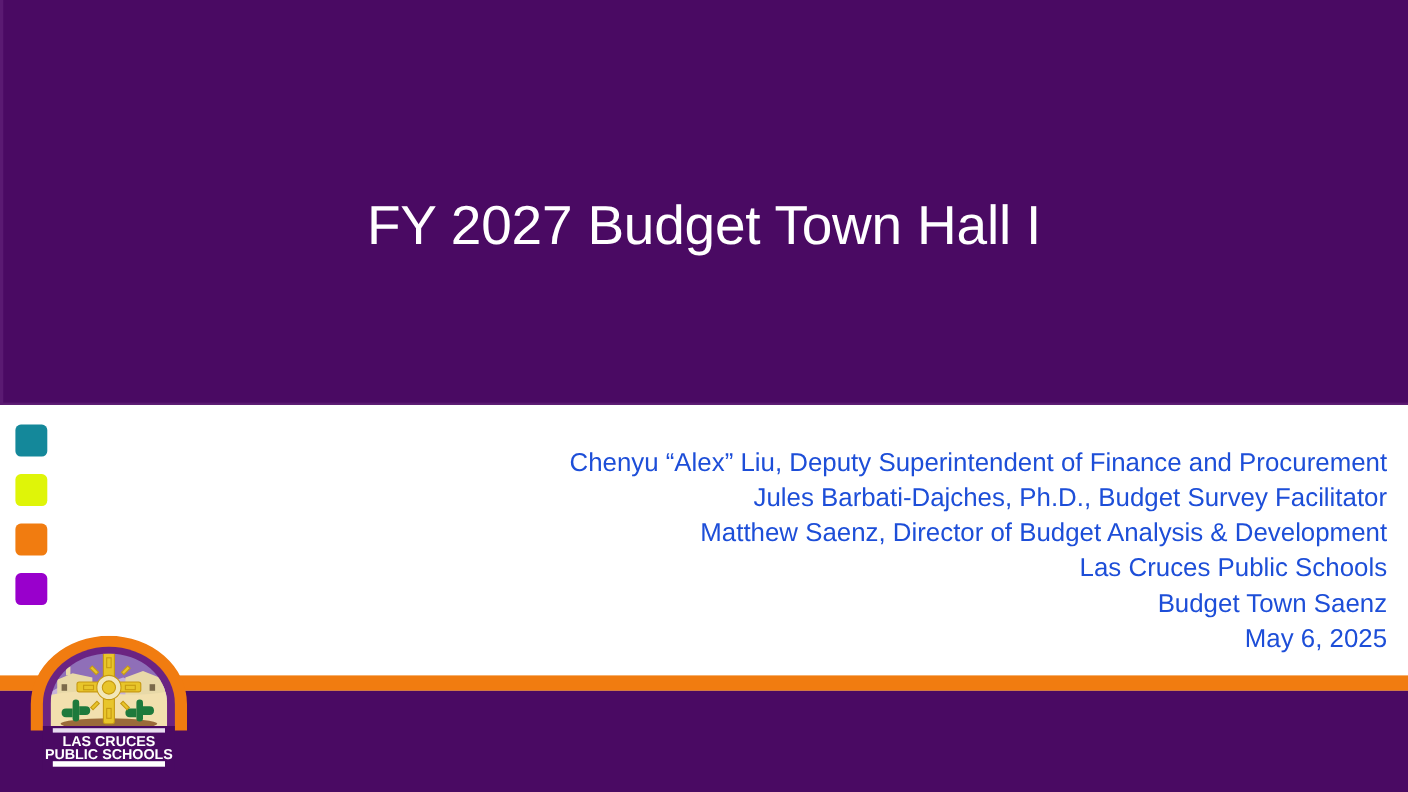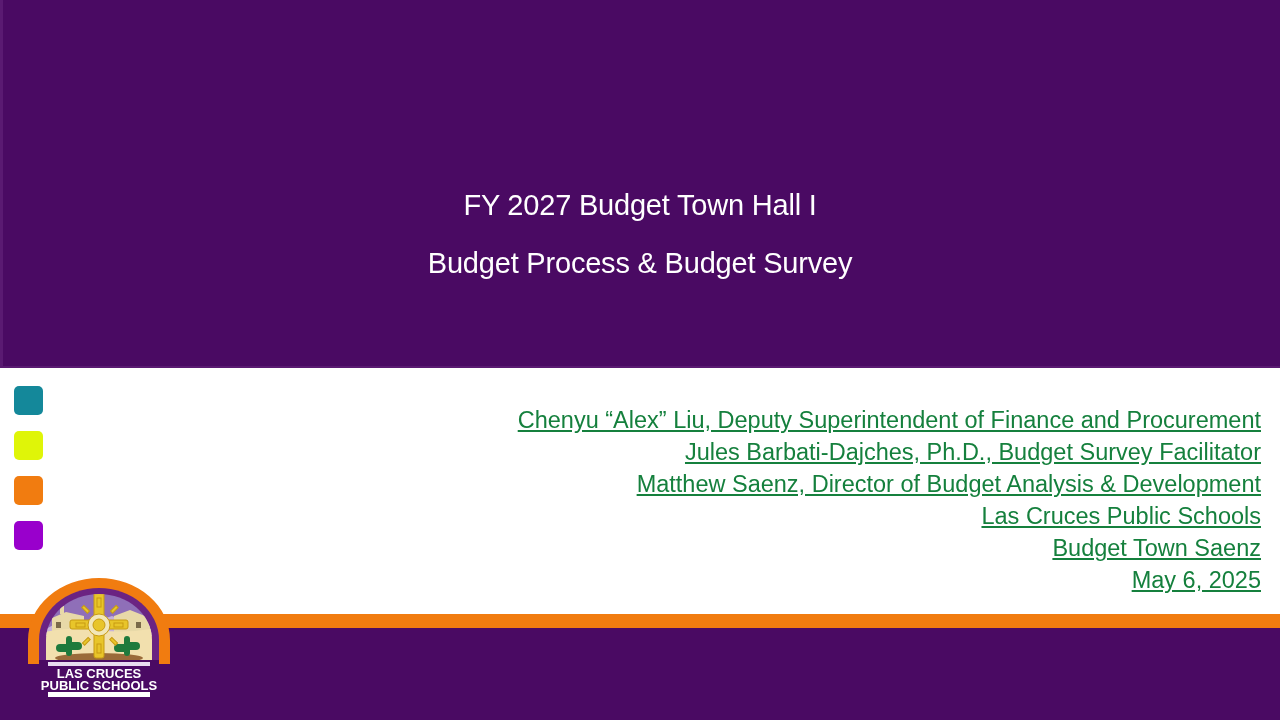--- a/index.html
+++ b/index.html
@@ -47,21 +47,21 @@
     background: #5a1a72;
   }
 
   .title-block {
     position: absolute;
     left: 0;
     top: 176px;
     width: 1280px;
     text-align: center;
     color: #ffffff;
-    font-size: 29px;
+    font-size: 50px;
     line-height: 58px;
     font-weight: normal;
     letter-spacing: -0.2px;
     font-family: "Liberation Sans", sans-serif;
   }
   .title-line { display: block; white-space: pre; }
 
   
   .accent-squares {
     position: absolute;
@@ -125,31 +125,30 @@
 
 <div class="slide" style="background: rgb(255, 255, 255);">
 
   <div class="title-band" style="background: rgb(74, 10, 99);">
     <div class="title-band-edge"></div>
     <div class="title-band-bottom-edge"></div>
   </div>
 
   <div class="title-block" style="color: rgb(255, 255, 255);">
     <span class="title-line">FY 2027 Budget Town Hall I</span>
-    <span class="title-line">Budget Process &amp; Budget Survey</span>
   </div>
 
   <div class="accent-squares">
     <div class="accent-square" style="background: rgb(20, 136, 154);"></div>
     <div class="accent-square" style="background: rgb(223, 245, 8);"></div>
     <div class="accent-square" style="background: rgb(241, 124, 16);"></div>
     <div class="accent-square" style="background: rgb(153, 0, 204);"></div>
   </div>
 
-  <div class="byline" style="color: #15803d; text-decoration: underline;">
+  <div class="byline" style="color: #1d4ed8;">
     <span class="byline-line">Chenyu “Alex” Liu, Deputy Superintendent of Finance and Procurement</span>
     <span class="byline-line">Jules Barbati-Dajches, Ph.D., Budget Survey Facilitator</span>
     <span class="byline-line">Matthew Saenz, Director of Budget Analysis &amp; Development</span>
     <span class="byline-line">Las Cruces Public Schools</span>
     <span class="byline-line">Budget Town Saenz</span>
     <span class="byline-line">May 6, 2025</span>
   </div>
 
   <div class="footer-orange" style="background: rgb(241, 124, 16);"></div>
   <div class="footer-purple" style="background: rgb(74, 10, 99);"></div>

